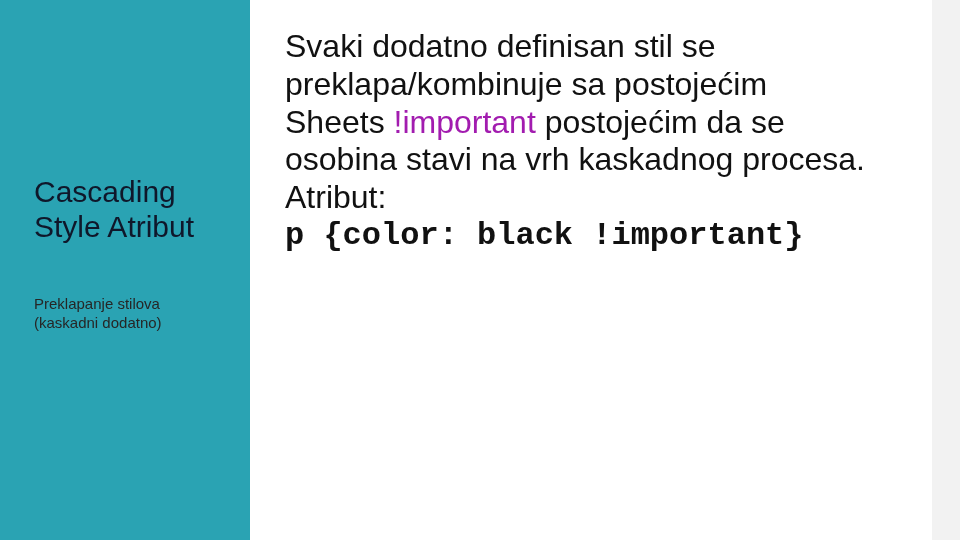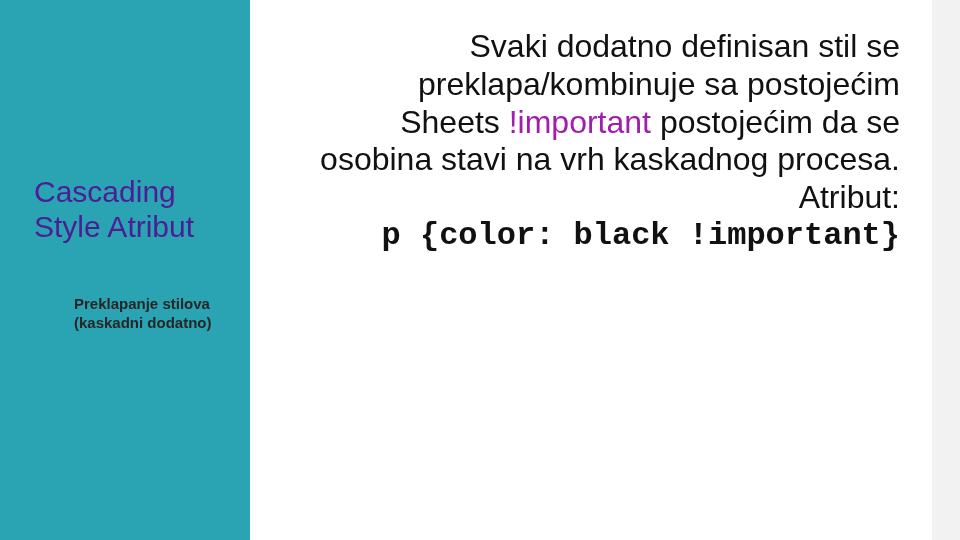--- a/index.html
+++ b/index.html
@@ -25,45 +25,43 @@
     background: #2aa3b3;
   }
   .sidebar-title {
     position: absolute;
     left: 34px;
     top: 175px;
     width: 200px;
     font-size: 30px;
     line-height: 1.15;
     font-weight: 300;
-    color: #4c1d95;
+    color: #0f172a;
   }
   .sidebar-subtitle {
     position: absolute;
     left: 34px;
     top: 295px;
     width: 200px;
     font-size: 15px;
     line-height: 1.25;
-    font-weight: 700;
+    font-weight: 400;
     color: #262626;
-    margin-left: 40px;
   }
   .content {
     position: absolute;
     left: 285px;
     top: 28px;
     width: 615px;
   }
   .content p {
     margin: 0 0 0 0;
     font-size: 32px;
     line-height: 1.18;
     color: #111;
-    text-align: right;
   }
   .important {
     color: #a21caf;
   }
   .code {
     font-family: "Courier New", Courier, monospace;
     font-weight: bold;
     font-size: 28px;
     margin-top: 6px;
     color: #000;

